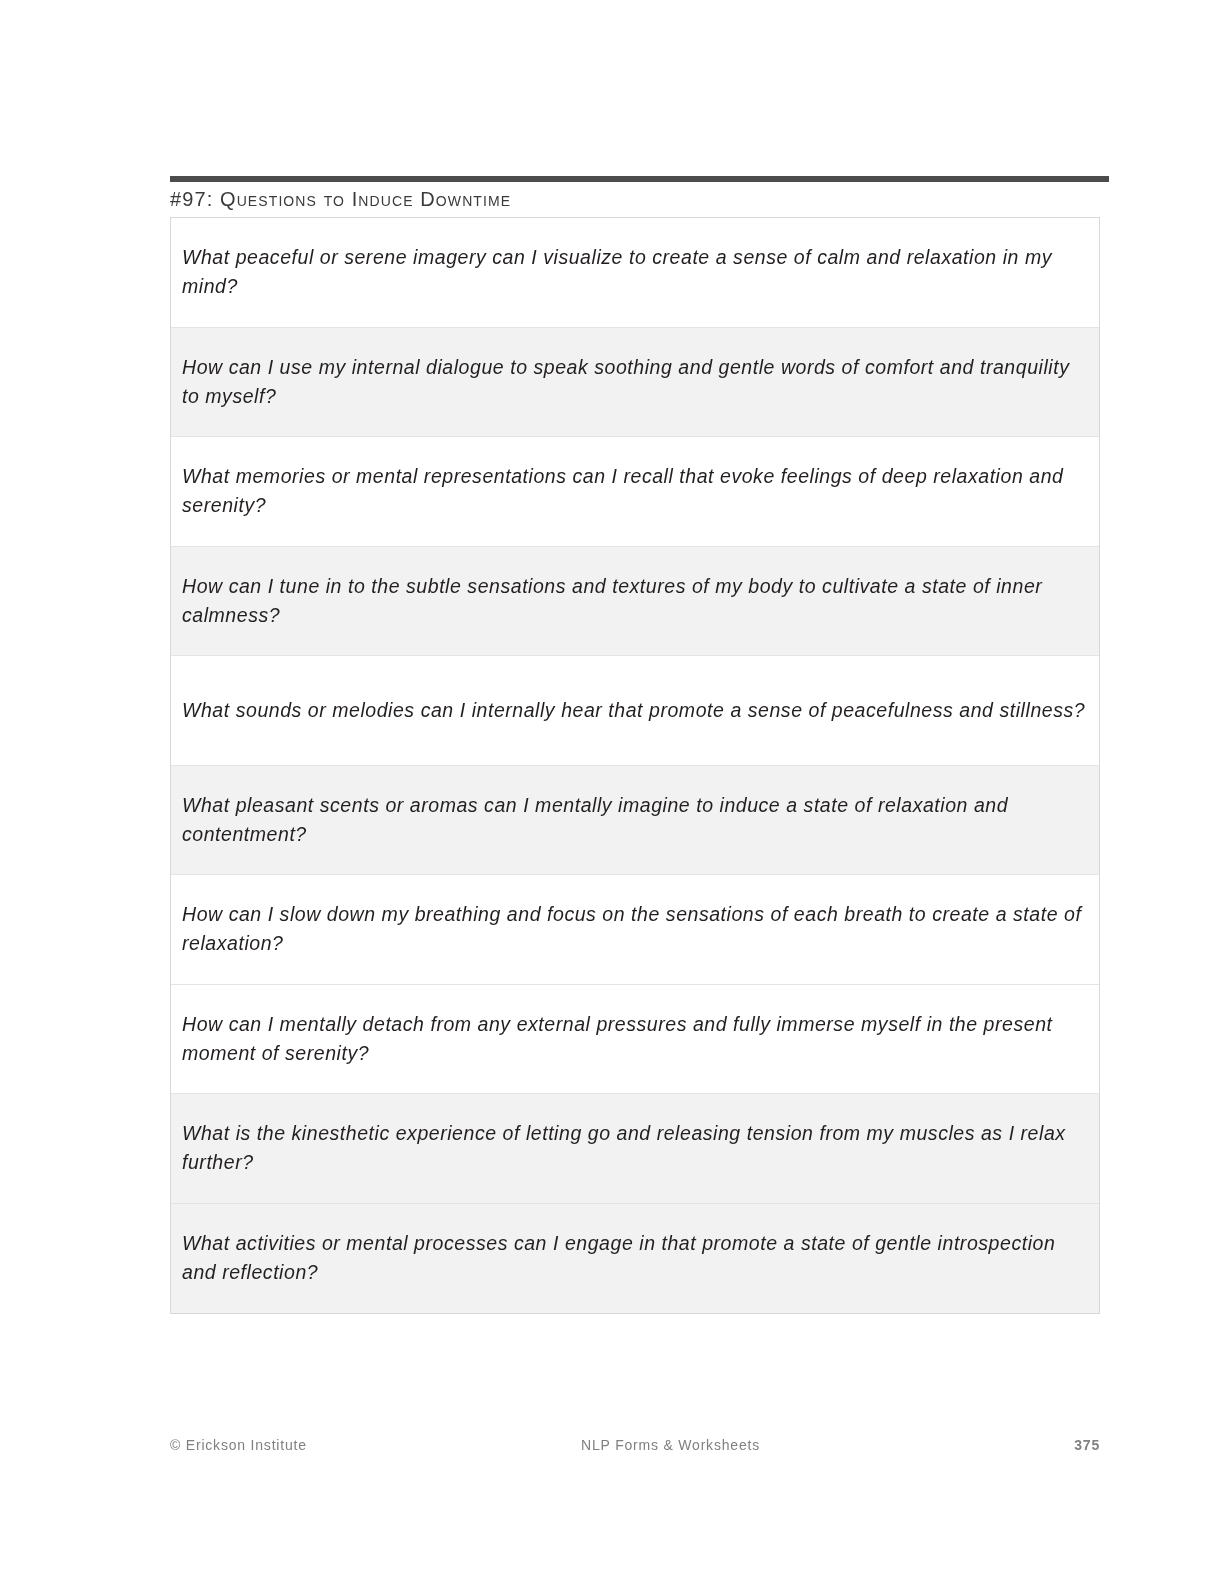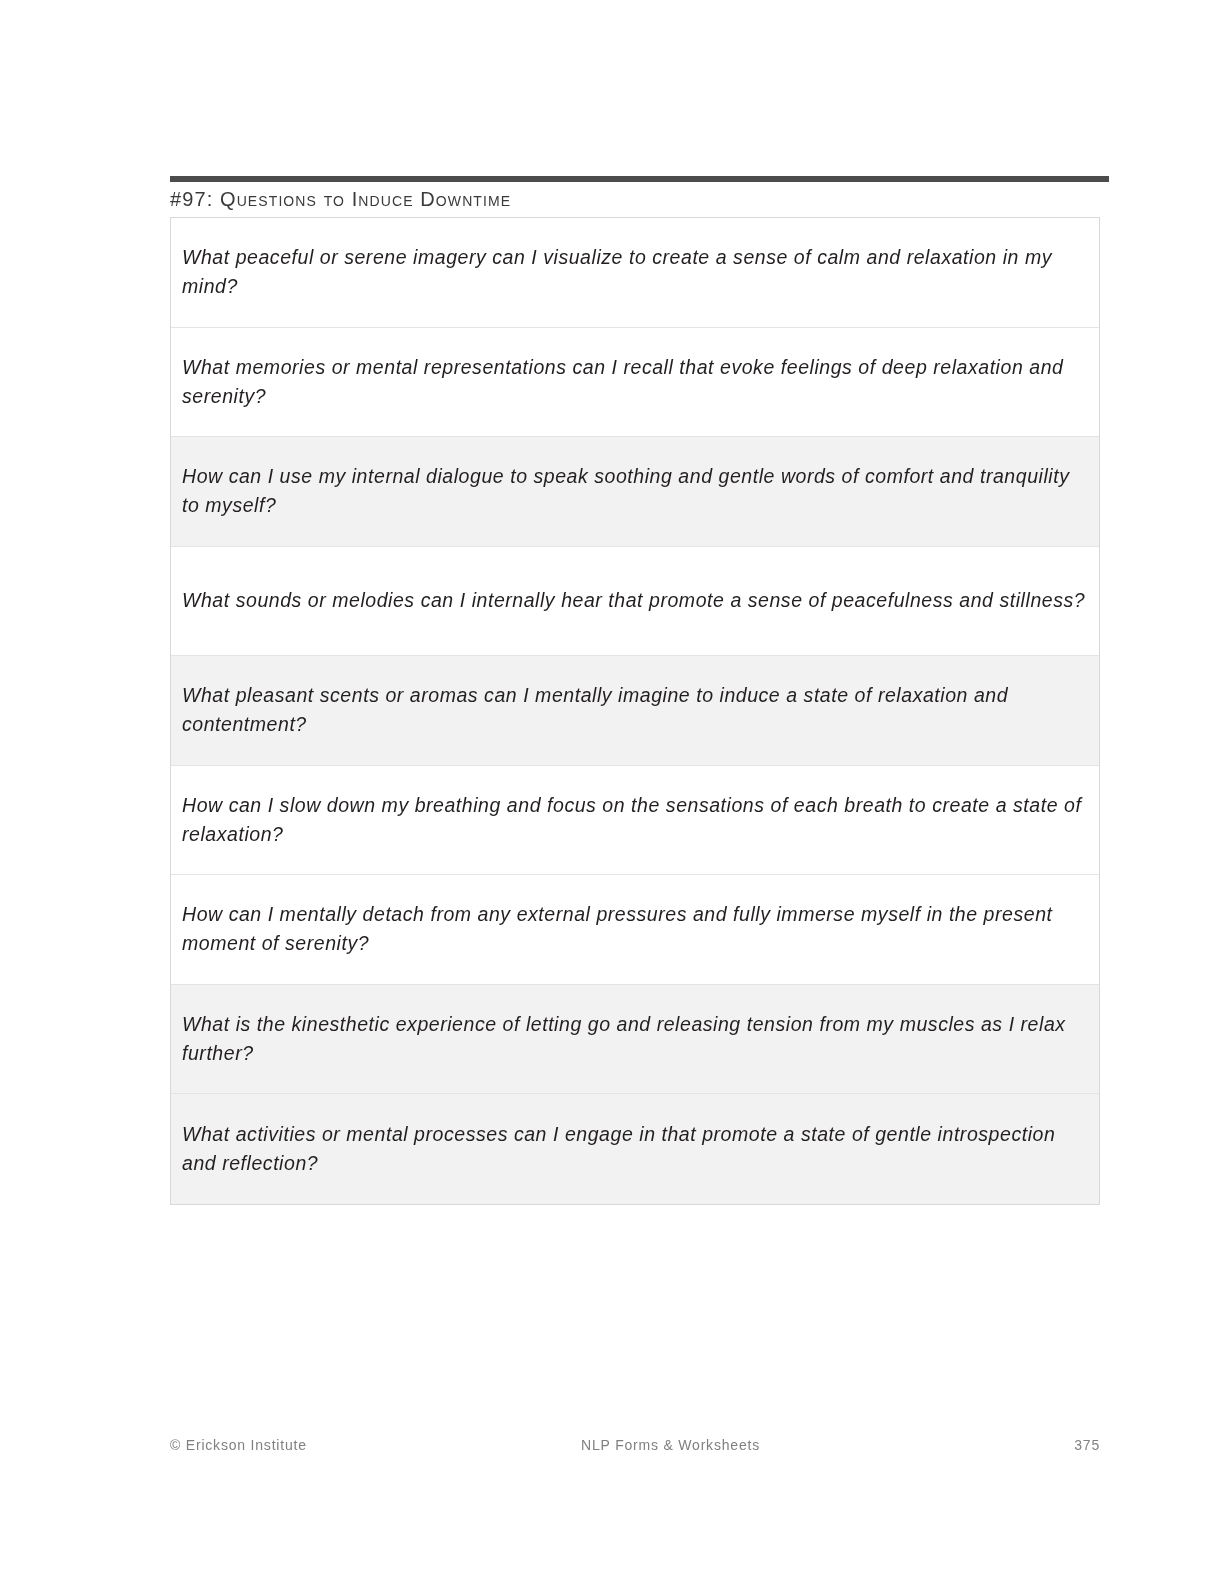--- a/index.html
+++ b/index.html
@@ -102,45 +102,49 @@
   }
   .footer-left { flex: 0 0 auto; }
   .footer-center {
     flex: 1 1 auto;
     text-align: center;
     margin-left: -40px;
   }
   .footer-right {
     flex: 0 0 auto;
     text-align: right;
+    font-weight: bold;
   }
 </style>
 </head>
 <body>
 
 <div class="page">
 
   <div class="header-rule"></div>
 
   <div class="page-title">#97: Questions to Induce Downtime</div>
 
   <div class="q-table">
 
     <div class="q-row">
       <span class="q-text">What peaceful or serene imagery can I visualize to create a sense of calm and relaxation in my mind?</span>
     </div>
 
+    <div class="q-row alt">
+      <span class="q-text">How can I use my internal dialogue to speak soothing and gentle words of comfort and tranquility to myself?</span>
+    </div>
+
     <div class="q-row">
       <span class="q-text">What memories or mental representations can I recall that evoke feelings of deep relaxation and serenity?</span>
     </div>
 
     <div class="q-row alt">
-      <span class="q-text">How can I use my internal dialogue to speak soothing and gentle words of comfort and tranquility to myself?</span>
+      <span class="q-text">How can I tune in to the subtle sensations and textures of my body to cultivate a state of inner calmness?</span>
     </div>
-
 
     <div class="q-row">
       <span class="q-text">What sounds or melodies can I internally hear that promote a sense of peacefulness and stillness?</span>
     </div>
 
     <div class="q-row alt">
       <span class="q-text">What pleasant scents or aromas can I mentally imagine to induce a state of relaxation and contentment?</span>
     </div>
 
     <div class="q-row">

